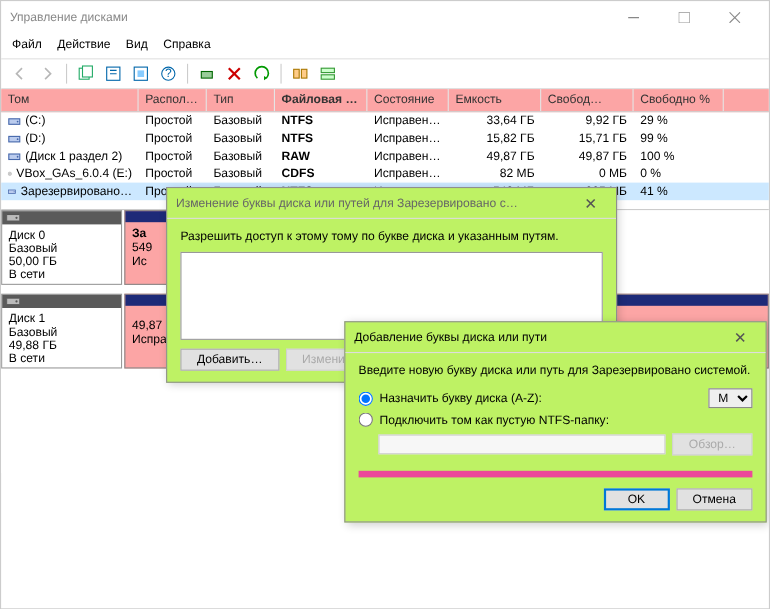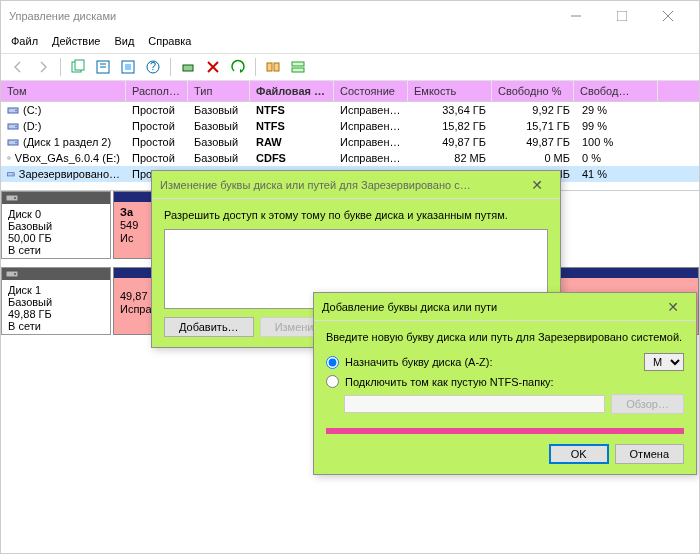--- a/index.html
+++ b/index.html
@@ -13,21 +13,21 @@
 .menubar { display: flex; gap: 14px; padding: 4px 10px 6px; color: #000; }
 .menubar span { cursor: default; }
 
 .toolbar { display: flex; align-items: center; gap: 3px; padding: 2px 6px; border-top: 1px solid #e0e0e0; border-bottom: 1px solid #e0e0e0; }
 .toolbar .sep { width: 1px; height: 18px; background: #ccc; margin: 0 3px; }
 .toolbar .btn { width: 22px; height: 22px; display: flex; align-items: center; justify-content: center; border: 1px solid transparent; }
 .toolbar .btn.disabled { opacity: .35; }
 .toolbar svg { width: 16px; height: 16px; }
 
 .listview { width: 100%; }
-.listheader { display: flex; border-bottom: 1px solid #d0d0d0; background: #f0abfc; }
+.listheader { display: flex; border-bottom: 1px solid #d0d0d0; background: #fca5a5; }
 .listheader .col { padding: 4px 6px; border-right: 1px solid #e5e5e5; color: #333; white-space: nowrap; overflow: hidden; text-overflow: ellipsis; }
 .listrow { display: flex; padding: 1px 0; }
 .listrow.selected { background: #cce8ff; }
 .listrow .cell { padding: 1px 6px; white-space: nowrap; overflow: hidden; text-overflow: ellipsis; display: flex; align-items: center; gap: 4px; }
 .listrow .cell.num { text-align: right; justify-content: flex-end; }
 .col-vol { width: 125px; }
 .col-lay { width: 62px; }
 .col-typ { width: 62px; }
 .col-fs  { width: 84px; font-weight: bold; }
 .col-st  { width: 74px; }
@@ -176,22 +176,22 @@
 </div>
 
 <div class="listview">
   <div class="listheader">
     <div class="col col-vol">Том</div>
     <div class="col col-lay">Располо…</div>
     <div class="col col-typ">Тип</div>
     <div class="col col-fs">Файловая с…</div>
     <div class="col col-st">Состояние</div>
     <div class="col col-cap">Емкость</div>
+    <div class="col col-free">Свобод…</div>
     <div class="col col-fpc">Свободно %</div>
-    <div class="col col-free">Свобод…</div>
   </div>
   <div id="volume-rows">
       <div class="listrow">
         <div class="cell col-vol">
           <svg class="diskicon" viewBox="0 0 12 12">
             <rect x="1" y="4" width="10" height="5" fill="#bce" stroke="#46a"></rect>
             <circle cx="9" cy="6.5" r="0.8" fill="#46a"></circle>
           </svg>
           <span>(C:)</span>
         </div>

